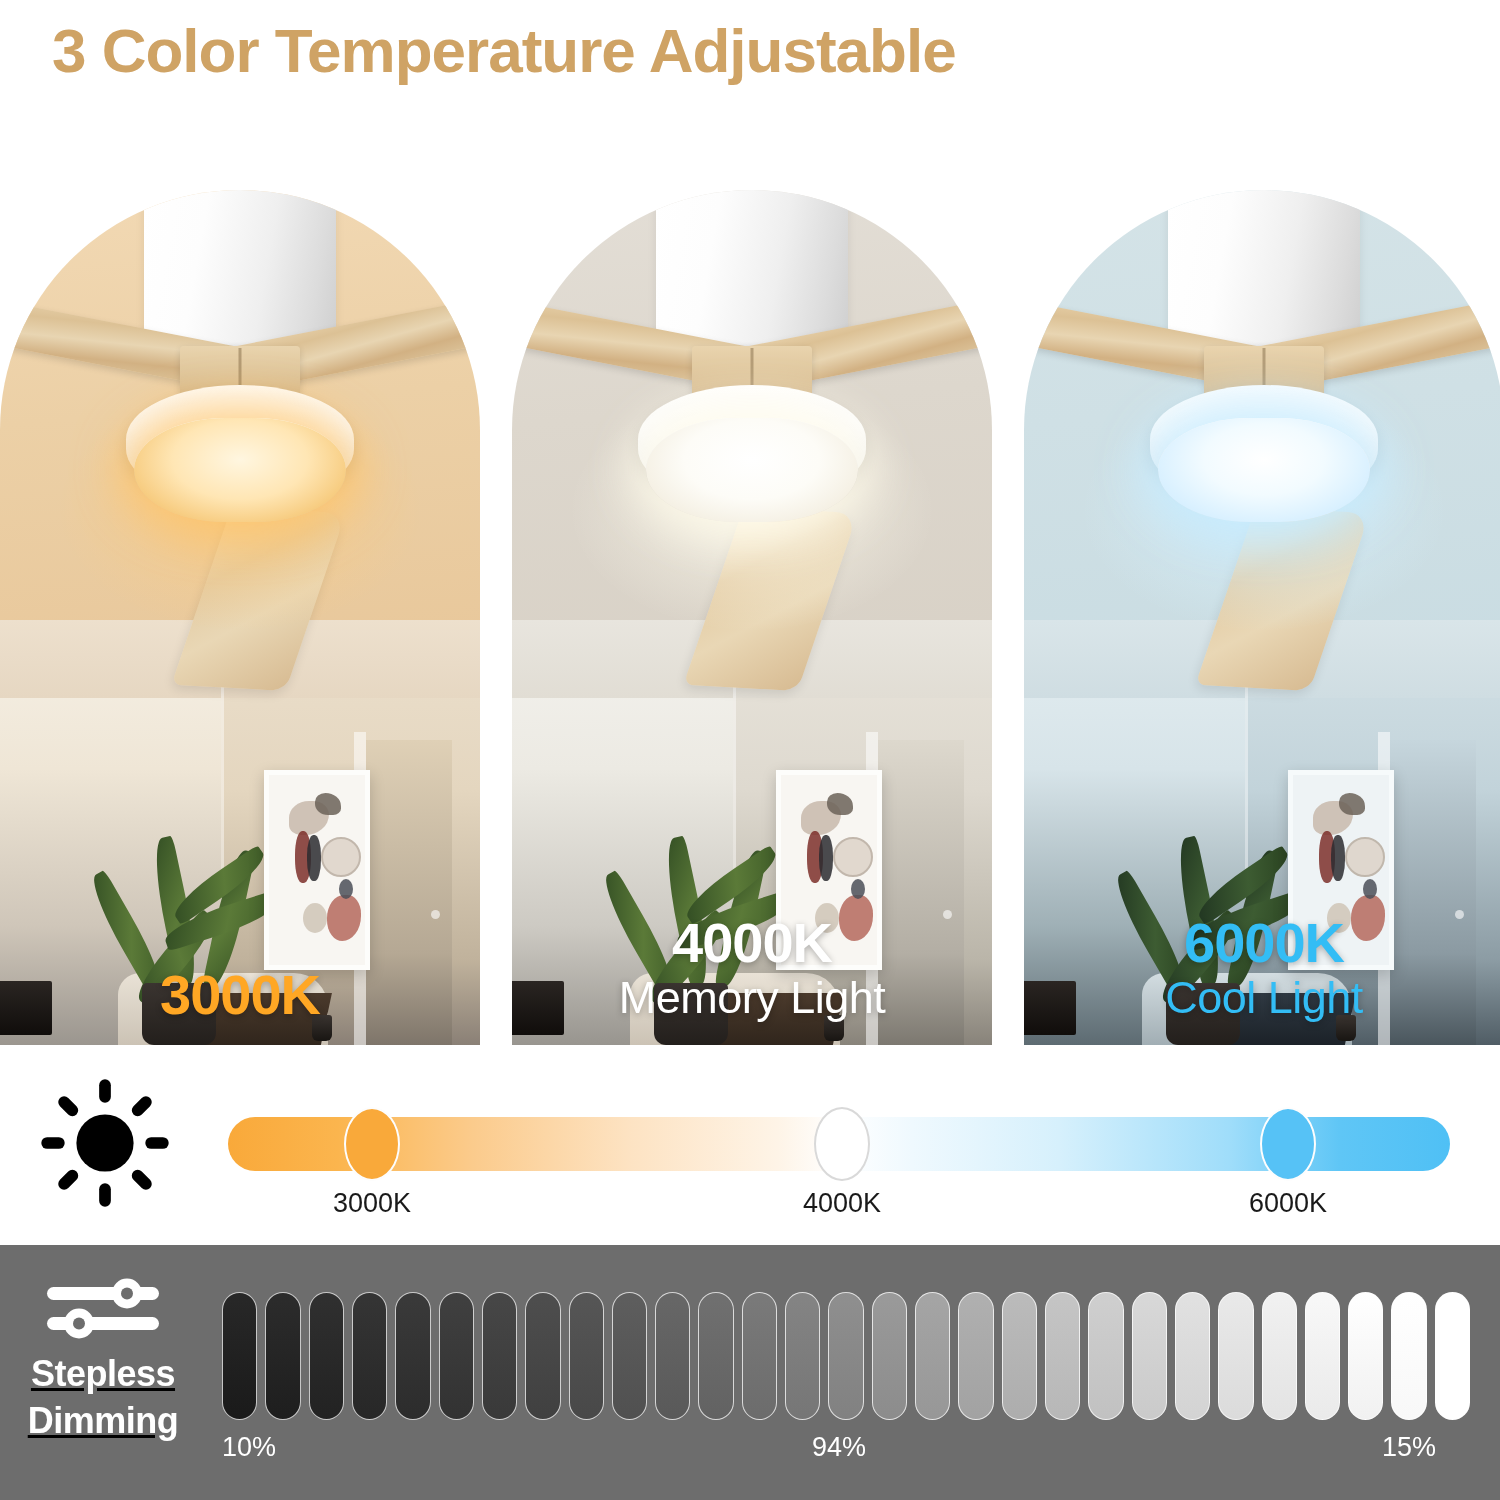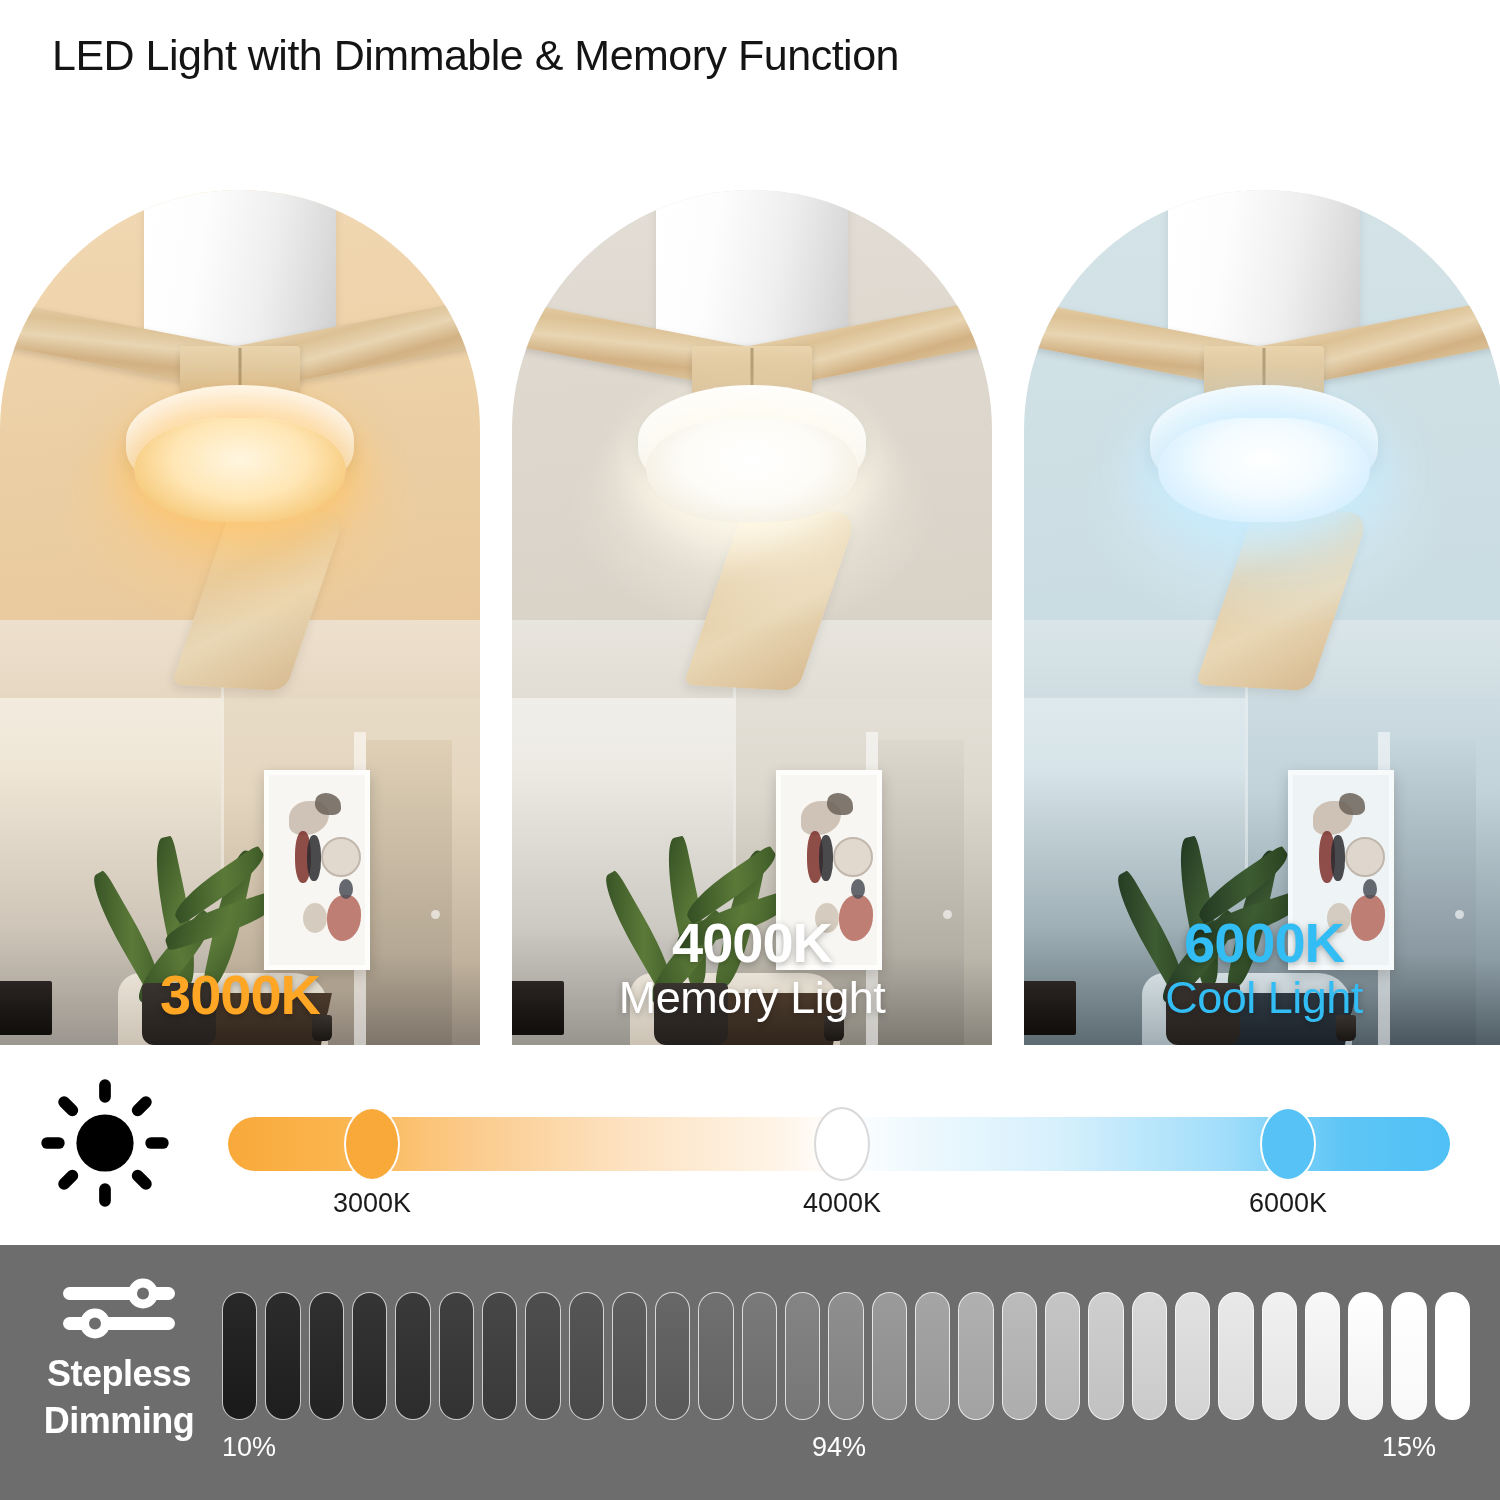--- a/index.html
+++ b/index.html
@@ -321,23 +321,24 @@
   .tl-4000 { left:752px; }
   .tl-6000 { left:1198px; }
 
   
   .dim-section {
     position:absolute; top:1245px; left:0;
     width:1500px; height:255px;
     background:#6d6d6d;
   }
   .dim-left {
-    position:absolute; left:16px; top:1275px;
+    position:absolute; left:0; top:1275px;
     width:206px;
     text-align:center;
+    text-decoration:underline;
   }
   .sliders-icon { width:120px; height:66px; margin:0 auto; display:block; }
   .dim-title {
     color:#ffffff;
     font-size:36px;
     font-weight:bold;
     line-height:1.06;
     margin-top:14px;
     letter-spacing:-0.5px;
   }
@@ -359,21 +360,21 @@
     font-size:27px; color:#ffffff;
   }
   .dp-10 { left:222px; }
   .dp-50 { left:812px; }
   .dp-100 { left:1382px; }
 </style>
 </head>
 <body>
 
 <div class="header">
-  <div class="subtitle">LED Light with Dimmable &amp; Memory Function</div>
+  <div class="title">3 Color Temperature Adjustable</div>
 </div>
 
 <div class="panel-row">
 
   <div class="panel p1">
     <div class="ceiling"></div>
 
     <div class="room">
       <div class="room-wall-left"></div>
       <div class="room-wall-right"></div>

